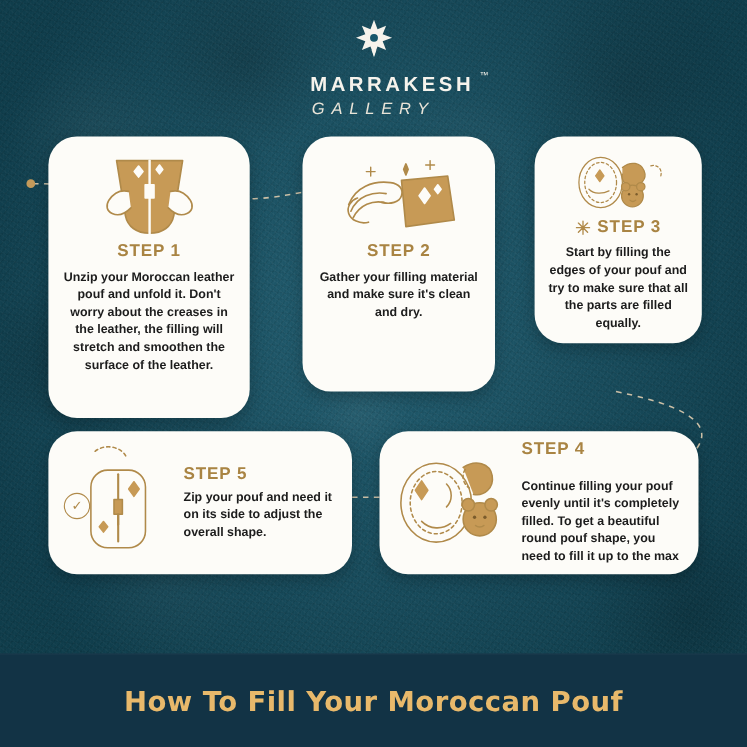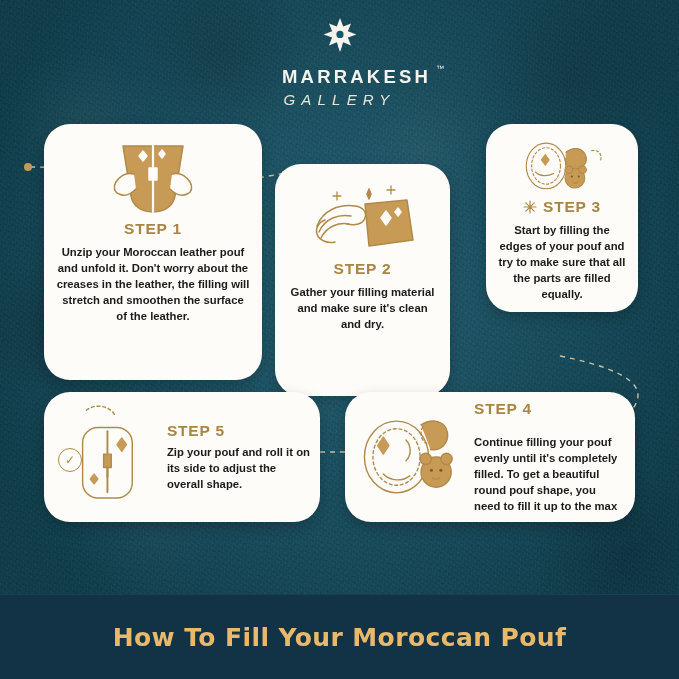--- a/index.html
+++ b/index.html
@@ -124,22 +124,22 @@
     font-weight: 600;
     margin-top: 6px;
   }
   .title-row {
     display: flex;
     align-items: center;
     gap: 6px;
   }
 
   
-  #card1 { left: 44px;  top: 124px; width: 183px; height: 256px; padding-left: 35px; }
-  #card2 { left: 275px; top: 124px; width: 175px; height: 232px; margin-top: 40px; }
+  #card1 { left: 44px;  top: 124px; width: 183px; height: 256px; }
+  #card2 { left: 275px; top: 124px; width: 175px; height: 232px; }
   #card3 { left: 486px; top: 124px; width: 152px; height: 188px; }
   #card4 { left: 345px; top: 392px; width: 290px; height: 130px; }
   #card5 { left: 44px;  top: 392px; width: 276px; height: 130px; }
 
   .row-card .card-inner {
     flex-direction: row;
     align-items: center;
     padding: 8px 10px;
   }
   .row-text {
@@ -322,21 +322,21 @@
           <rect x="30" y="26" width="52" height="74" rx="16" fill="#fdfcf8"></rect>
           <path d="M56 30 V94" stroke-width="2"></path>
           <path d="M52 54 h8 v14 h-8 z" fill="#c79a56" stroke="#b08a4a"></path>
           <path d="M56 68 v10" stroke-width="2"></path>
           <path d="M66 44 l5 -7 l5 7 l-5 7 z" fill="#c79a56" stroke="#c79a56"></path>
           <path d="M38 80 l4 -5 l4 5 l-4 5 z" fill="#c79a56" stroke="#c79a56"></path>
         </g>
       </svg>
       <div class="row-text" style="width:150px; margin-left:6px;">
         <div class="step-title">STEP 5</div>
-        <div class="step-body">Zip your pouf and roll it on its side to adjust the overall shape.</div>
+        <div class="step-body">Zip your pouf and need it on its side to adjust the overall shape.</div>
       </div>
       <div class="check-badge">✓</div>
     </div>
   </div>
 
   <div id="footer">
     <div id="footer-title">How To Fill Your Moroccan Pouf</div>
   </div>
 </div>
 

